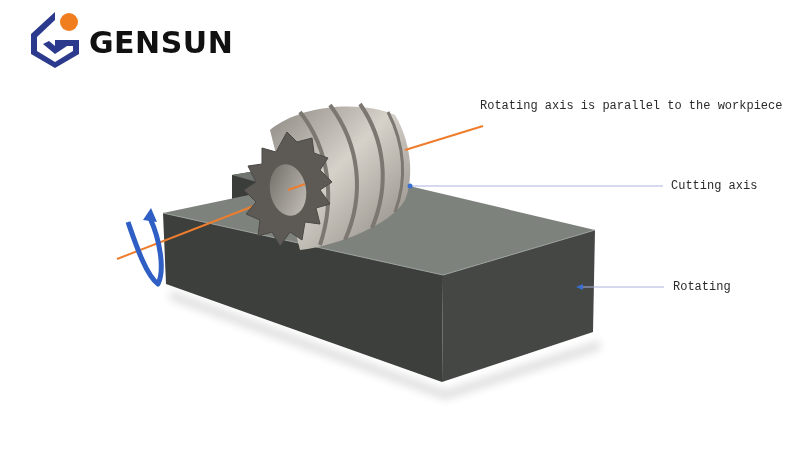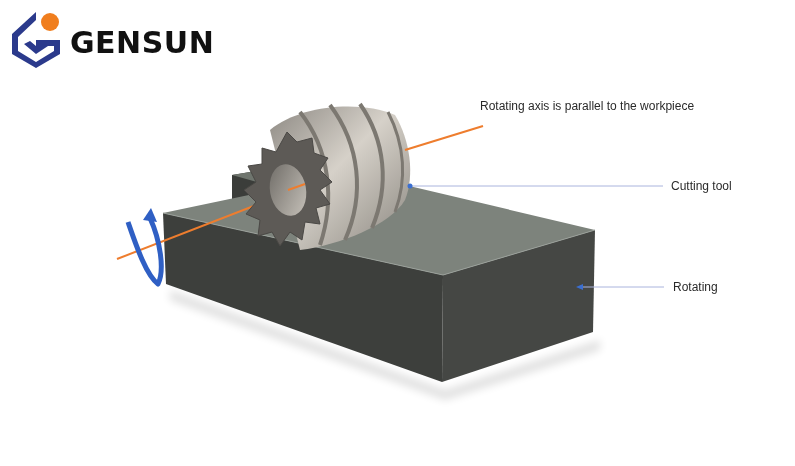--- a/index.html
+++ b/index.html
@@ -1,24 +1,24 @@
 <!DOCTYPE html>
 <html><head>
 <meta charset="utf-8">
 <style>
   html, body { margin: 0; padding: 0; background: #ffffff; }
   body { width: 795px; height: 466px; position: relative; overflow: hidden;
          font-family: "DejaVu Sans", "Liberation Sans", sans-serif; }
-  .logo { position: absolute; left: 10px; top: 12px; height: 56px; display: flex; align-items: center; }
+  .logo { position: absolute; left: 29px; top: 12px; height: 56px; display: flex; align-items: center; }
   .logo-mark { width: 52px; height: 60px; }
   .logo-text { margin-left: 8px; font-family: "DejaVu Sans", sans-serif; font-weight: bold;
                font-size: 30px; letter-spacing: 0.5px; color: #111111; margin-top: 4px; }
   .scene { position: absolute; left: 0; top: 0; width: 795px; height: 466px; }
   .label { position: absolute; font-size: 12px; color: #2a2a2a; white-space: nowrap;
-           font-family: Liberation Sans, sans-serif; }
+           font-family: Liberation Mono, monospace; }
   .lbl-axis { left: 480px; top: 99px; }
   .lbl-tool { left: 671px; top: 179px; }
   .lbl-work { left: 673px; top: 280px; }
 </style>
 </head>
 <body>
 
 <div class="logo">
   <svg class="logo-mark" viewBox="0 0 52 60">
     <polygon points="26,2 2,24 2,44 26,58 50,44 50,30 26,30 26,36 44,36 44,41 26,52 8,41 8,27 26,10" fill="#2b3a8c"></polygon>
@@ -88,14 +88,14 @@
     <line x1="410" y1="186" x2="663" y2="186" stroke="#aab4dd" stroke-width="1"></line>
     <circle cx="410" cy="186" r="2.5" fill="#3b6fd1"></circle>
   </g>
   <g>
     <line x1="580" y1="287" x2="664" y2="287" stroke="#aab4dd" stroke-width="1"></line>
     <polygon points="576,287 583,284 583,290" fill="#3b6fd1"></polygon>
   </g>
 </svg>
 
 <div class="label lbl-axis">Rotating axis is parallel to the workpiece</div>
-<div class="label lbl-tool">Cutting tool</div>
+<div class="label lbl-tool">Cutting axis</div>
 <div class="label lbl-work">Rotating</div>
 
 </body></html>

